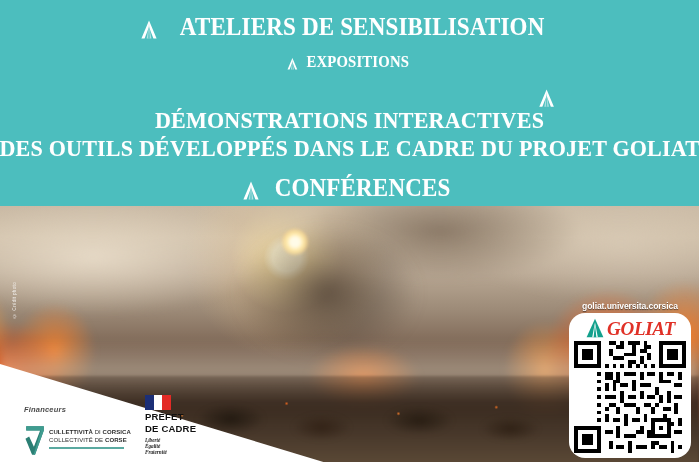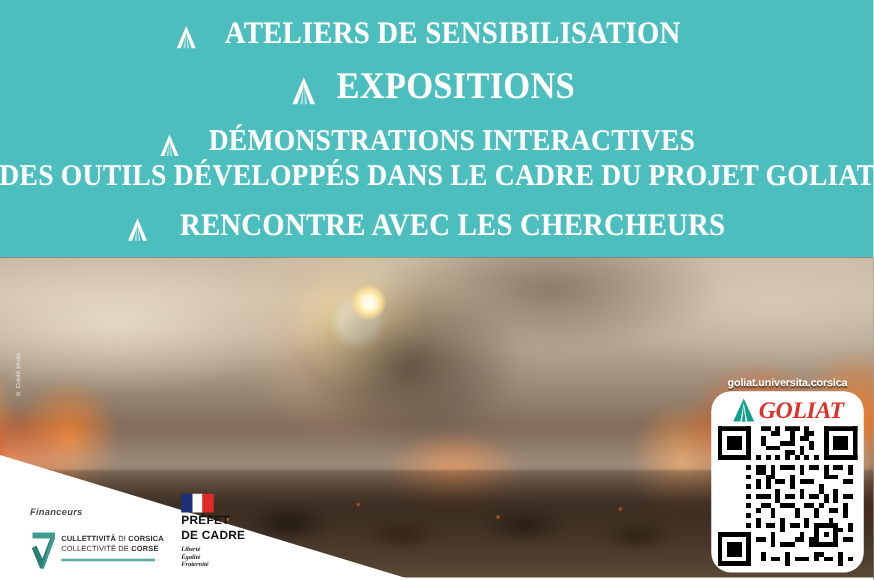--- a/index.html
+++ b/index.html
@@ -26,22 +26,22 @@
     color:#ffffff;
     font-family:"Liberation Serif", serif;
     font-weight:bold;
     letter-spacing:.2px;
     white-space:nowrap;
     line-height:1.0;
     text-shadow:0 0 1px rgba(255,255,255,.25);
   }
   .hline .txt{transform:scaleX(.92);transform-origin:center;display:inline-block;}
   .l1{font-size:25px;margin-top:8px;}
-  .l2{font-size:30px;margin-top:15px;}
-  .l3{font-size:24px;margin-top:17px;}
+  .l2{font-size:16px;margin-top:15px;}
+  .l3{font-size:24px;margin-top:17px;flex-direction:column;}
   .l4{font-size:24px;margin-top:4px;}
   .l5{font-size:25px;margin-top:15px;}
   .l6{font-size:25px;margin-top:15px;}
 
   .peak{
     display:inline-block;
     width:.80em;height:.86em;
     margin-right:.22em;
     position:relative;
     top:.06em;
@@ -282,20 +282,30 @@
           <path d="M50 18 L54 94 L46 94 Z" fill="#4cbebe" opacity=".85"></path>
         </svg>
       </span>
       <span class="txt">DÉMONSTRATIONS INTERACTIVES</span>
     </div>
 
     <div class="hline l4">
       <span class="txt">DES OUTILS DÉVELOPPÉS DANS LE CADRE DU PROJET GOLIAT</span>
     </div>
 
+    <div class="hline l5">
+      <span class="peak">
+        <svg viewBox="0 0 100 100" aria-hidden="true">
+          <path d="M50 4 L88 94 L72 94 L50 36 L28 94 L12 94 Z" fill="#ffffff"></path>
+          <path d="M50 28 L62 94 L38 94 Z" fill="#ffffff" opacity=".55"></path>
+          <path d="M50 18 L54 94 L46 94 Z" fill="#4cbebe" opacity=".85"></path>
+        </svg>
+      </span>
+      <span class="txt">CONFÉRENCES</span>
+    </div>
 
     <div class="hline l6">
       <span class="peak">
         <svg viewBox="0 0 100 100" aria-hidden="true">
           <path d="M50 4 L88 94 L72 94 L50 36 L28 94 L12 94 Z" fill="#ffffff"></path>
           <path d="M50 28 L62 94 L38 94 Z" fill="#ffffff" opacity=".55"></path>
           <path d="M50 18 L54 94 L46 94 Z" fill="#4cbebe" opacity=".85"></path>
         </svg>
       </span>
       <span class="txt">RENCONTRE AVEC LES CHERCHEURS</span>

